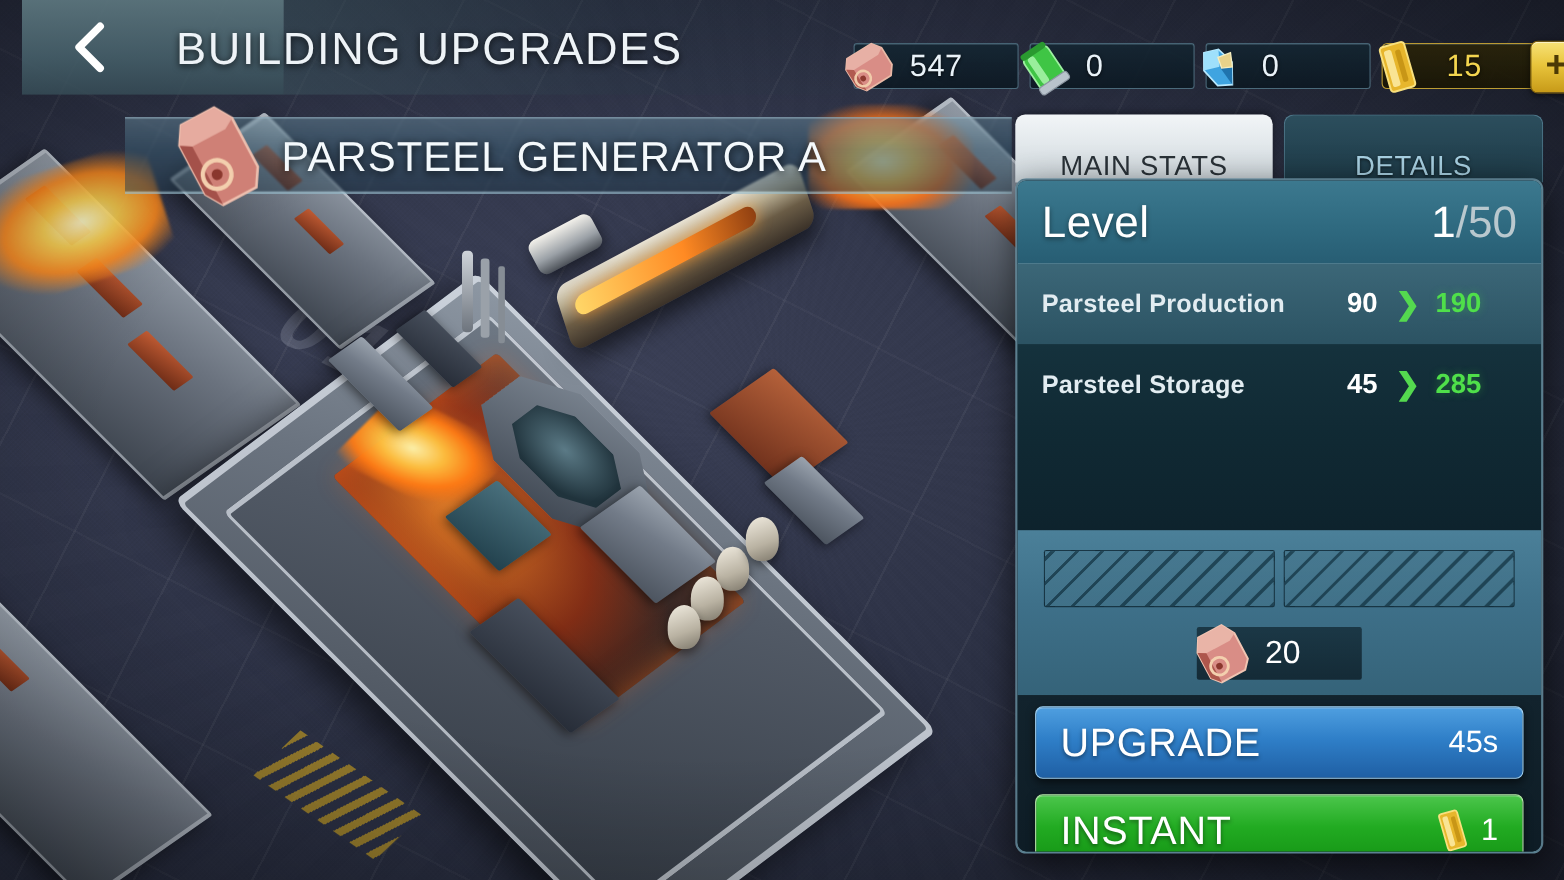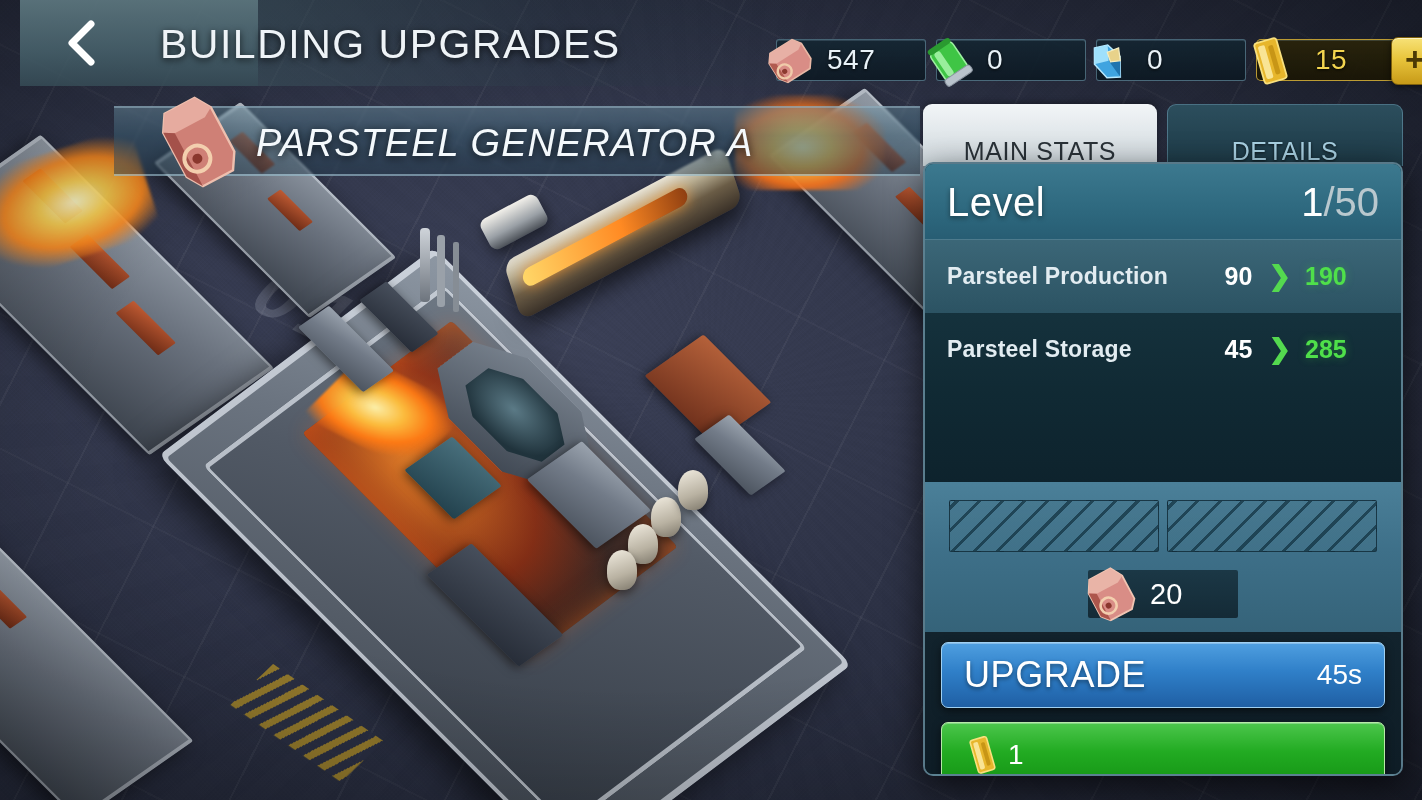--- a/index.html
+++ b/index.html
@@ -190,21 +190,20 @@
   }
   .plus-btn span { color:#4c3a05; font-size:34px; font-weight:700; line-height:1; margin-top:-4px; }
 
   
   .name-banner {
     position:absolute; left:114px; top:106px; width:806px; height:70px; z-index:18;
     background:linear-gradient(180deg, rgba(108,146,164,.45) 0%, rgba(58,92,112,.55) 42%, rgba(34,58,76,.5) 100%);
     border-top:2px solid rgba(190,225,240,.5);
     border-bottom:2px solid rgba(190,225,240,.35);
     backdrop-filter:blur(1px);
-    font-style:italic;
   }
   .name-banner .bname {
     position:absolute; left:142px; top:9px; height:52px; line-height:52px;
     font-size:38px; letter-spacing:1px; color:#f4f9fc; font-weight:400;
     text-shadow:0 2px 8px rgba(0,0,0,.8);
   }
   .banner-ico { position:absolute; left:50px; top:-16px; width:74px; height:100px; }
 
   
   .panel {
@@ -511,20 +510,21 @@
           <span class="val">20</span>
         </div>
       </div>
 
       <div class="btn-area">
         <div class="gbtn upgrade">
           <span class="l">UPGRADE</span>
           <span class="r">45s</span>
         </div>
         <div class="gbtn instant">
+          <span class="l">INSTANT</span>
           <span class="r">
             <span class="latico">
               <svg width="36" height="40" viewBox="0 0 36 40">
                 <g transform="rotate(-16 18 20)">
                   <rect x="10" y="3" width="17" height="34" rx="2.5" fill="#e7b62c" stroke="#f8e07e" stroke-width="1.6"></rect>
                   <rect x="12.5" y="6" width="5" height="28" rx="1.8" fill="#fbe9a0" opacity=".9"></rect>
                   <rect x="20" y="8" width="4" height="24" rx="1.6" fill="#c18f12" opacity=".8"></rect>
                 </g>
               </svg>
             </span>

